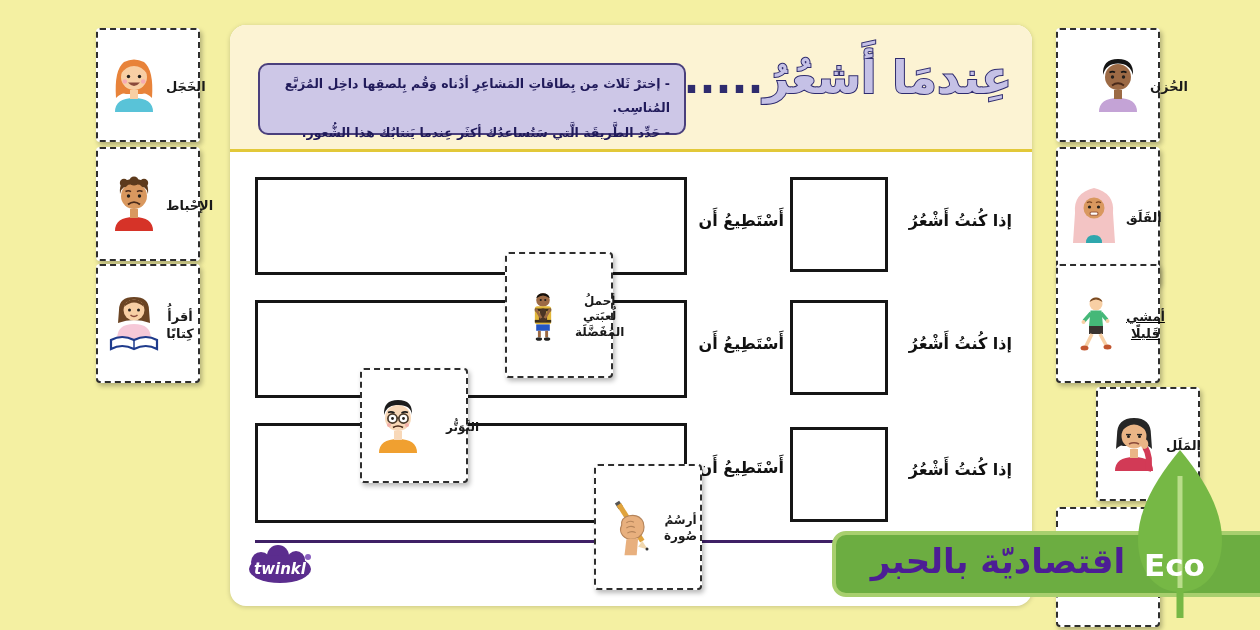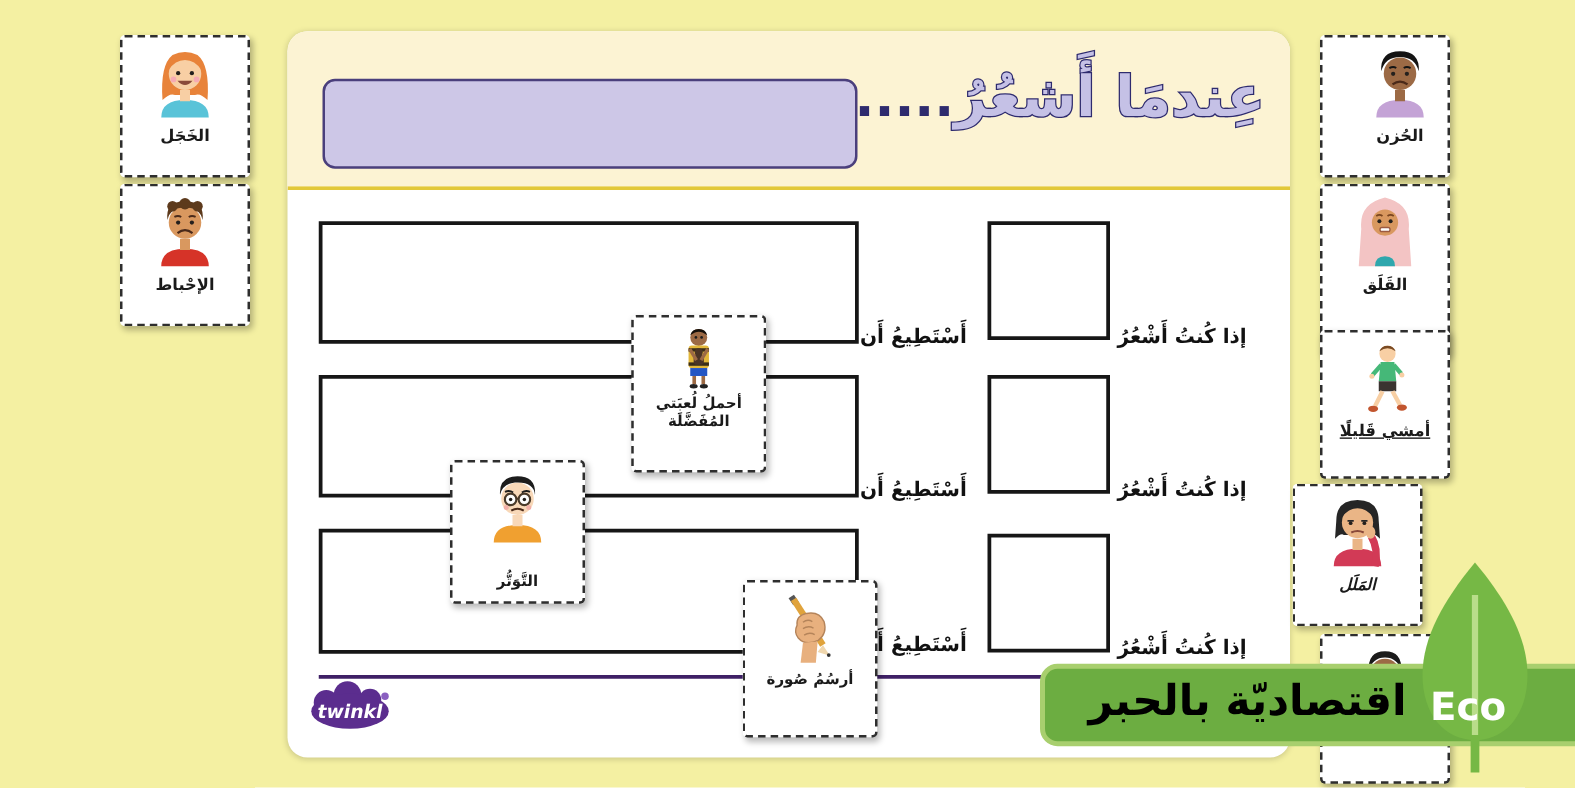--- a/index.html
+++ b/index.html
@@ -13,55 +13,57 @@
          border-radius:16px 16px 0 0;border-bottom:3px solid #e2c839;}
   .title-wrap{position:absolute;right:20px;top:26px;direction:rtl;white-space:nowrap;}
   .title-text{font-size:45px;font-weight:800;color:#c5c1e6;-webkit-text-stroke:2px #2e2b6e;paint-order:stroke fill;letter-spacing:1px;}
   .title-dots{font-size:42px;font-weight:800;color:#2e2b6e;letter-spacing:-3px;}
   .instructions{position:absolute;left:28px;top:38px;width:400px;height:52px;background:#cdc7e7;
          border:2px solid #4a3f7c;border-radius:10px;direction:rtl;text-align:right;
          padding:7px 14px 9px 10px;font-size:12.5px;font-weight:bold;color:#201a5a;line-height:1.95;}
 
   .bigbox{position:absolute;left:25px;width:426px;height:92px;border:3px solid #161616;background:#fff;}
   .smallbox{position:absolute;left:560px;width:92px;height:89px;border:3px solid #161616;background:#fff;}
-  .rowlabel{position:absolute;direction:rtl;text-align:left;font-size:16px;font-weight:bold;color:#111;margin-top:48px;}
+  .rowlabel{position:absolute;direction:rtl;text-align:right;font-size:16px;font-weight:bold;color:#111;}
   .can{left:458px;width:96px;}
   .feel{left:664px;width:118px;}
 
   .purple-line{position:absolute;left:25px;top:515px;width:752px;height:3px;background:#3f2066;}
   .twinkl{position:absolute;left:16px;top:518px;width:70px;height:46px;}
 
   
   .card{position:absolute;background:#fff;border:2px dashed #2e2e2e;border-radius:4px;
-        box-shadow:2px 3px 5px rgba(0,0,0,.28);display:flex;flex-direction:column;
+        box-shadow:2px 3px 5px rgba(0,0,0,.28);display:flex;flex-direction:row;
         align-items:center;justify-content:flex-start;padding:6px 4px 4px;box-sizing:border-box;}
   .card-img{flex:0 0 auto;width:64px;}
   .card-label{direction:rtl;text-align:center;font-size:13px;font-weight:bold;color:#1a1a1a;line-height:1.3;margin-top:2px;}
   .scard{width:104px;z-index:2;}
   .mcard{width:108px;z-index:5;}
   .mcard .card-label{font-size:12px;}
 
   
   .eco-banner{position:absolute;left:832px;top:531px;width:470px;height:58px;background:#6cad41;
         border:4px solid #a8cf6e;border-radius:14px;z-index:10;box-sizing:content-box;}
   .eco-text{position:absolute;left:22px;top:6px;width:280px;text-align:center;direction:rtl;
-        color:#000000;font-size:34px;font-weight:bold;}
+        color:#4c1d95;font-size:34px;font-weight:bold;}
   .leaf{position:absolute;left:1125px;top:440px;width:110px;height:190px;z-index:11;}
 </style>
 </head>
 <body>
 
 <div class="canvas">
 
   <div class="sheet">
     <div class="sheet-header">
       <div class="title-wrap">
         <span class="title-text">عِندمَا أَشعُرُ</span><span class="title-dots">........</span>
       </div>
       <div class="instructions">
+        <div>- إخترْ ثَلاث مِن بِطاقاتِ المَشاعِرِ أدْناه وَقُم بِلصقِها داخِل المُرَبَّع المُناسِب.</div>
+        <div>- حَدِّد الطَّريقَة الَّتي سَتُساعدُك أكثَر عِندما يَنتابُك هذا الشُّعور.</div>
       </div>
     </div>
 
     <div class="bigbox" style="top:152px;"></div>
     <div class="rowlabel can" style="top:186px;">أَسْتَطِيعُ أَن</div>
     <div class="smallbox" style="top:152px;"></div>
     <div class="rowlabel feel" style="top:186px;">إذا كُنتُ أَشْعُرُ</div>
 
     <div class="bigbox" style="top:275px;"></div>
     <div class="rowlabel can" style="top:309px;">أَسْتَطِيعُ أَن</div>
@@ -117,20 +119,36 @@
         <path d="M23.5,18.5 Q26.5,17 29,18.6" stroke="#4a2a1a" stroke-width="1.5" fill="none"></path>
         <path d="M35,18.6 Q37.5,17 40.5,18.5" stroke="#4a2a1a" stroke-width="1.5" fill="none"></path>
         <circle cx="26.5" cy="23" r="1.7" fill="#24201d"></circle>
           <circle cx="37.5" cy="23" r="1.7" fill="#24201d"></circle>
         <path d="M26,31.5 Q32,26.8 38,31.5" stroke="#4a2a1a" stroke-width="1.8" fill="none"></path>
       </svg>
     </div>
     <div class="card-label">الإحْباط</div>
   </div>
 
+  <div class="card scard" style="left:96px;top:264px;height:119px;">
+    <div class="card-img">
+      <svg viewBox="0 0 64 60">
+        <path d="M17,17 Q17,4 32,4 Q47,4 47,17 L48,30 Q32,24 16,30 Z" fill="#6b4423"></path>
+        <path d="M15,46 Q15,31 32,31 Q49,31 49,46 Z" fill="#f6c9d8"></path>
+        <circle cx="32" cy="17" r="10.5" fill="#f8cfa4"></circle>
+        <path d="M22,14 Q24,6.5 32,6.5 Q40,6.5 42,14 Q37,9.5 32,9.5 Q27,9.5 22,14 Z" fill="#6b4423"></path>
+        <circle cx="27.5" cy="17" r="1.5" fill="#24201d"></circle>
+          <circle cx="36.5" cy="17" r="1.5" fill="#24201d"></circle>
+        <path d="M28.5,22 Q32,25 35.5,22" stroke="#8a4a3a" stroke-width="1.5" fill="none"></path>
+        <path d="M9,47 Q20,41 32,47 Q44,41 55,47 L55,56 Q44,50 32,56 Q20,50 9,56 Z" fill="#ffffff" stroke="#1f3b8c" stroke-width="2.2"></path>
+        <line x1="32" y1="47" x2="32" y2="56" stroke="#1f3b8c" stroke-width="1.5"></line>
+      </svg>
+    </div>
+    <div class="card-label">أقرأُ كِتابًا</div>
+  </div>
 
 
 
   <div class="card scard" style="left:1056px;top:28px;height:114px;padding-left:28px;">
     <div class="card-img">
       <svg viewBox="0 0 64 60">
         <path d="M13,58 Q13,44 32,44 Q51,44 51,58 Z" fill="#c4a3d6"></path>
         <rect x="28" y="36" width="8" height="9" fill="#9c6a45"></rect>
         <circle cx="32" cy="23" r="13" fill="#9c6a45"></circle>
         <path d="M17,21 Q16,5 32,5 Q48,5 47,21 Q44,9.5 32,9.5 Q20,9.5 17,21 Z" fill="#141414"></path>
@@ -173,21 +191,21 @@
         <rect x="27" y="33" width="14" height="8" fill="#3a3330"></rect>
         <line x1="30" y1="41" x2="24" y2="53" stroke="#f8cfa4" stroke-width="3.5"></line>
         <line x1="38" y1="41" x2="44" y2="52" stroke="#f8cfa4" stroke-width="3.5"></line>
         <ellipse cx="22.5" cy="55" rx="4" ry="2.5" fill="#c2552e"></ellipse>
         <ellipse cx="45.5" cy="54" rx="4" ry="2.5" fill="#c2552e"></ellipse>
       </svg>
     </div>
     <div class="card-label">أمشي قَليلًا</div>
   </div>
 
-  <div class="card scard" style="left:1034px;top:387px;height:114px;font-style:italic;">
+  <div class="card scard" style="left:1096px;top:387px;height:114px;">
     <div class="card-img">
       <svg viewBox="0 0 64 60">
         <path d="M15,22 Q15,5 32,5 Q49,5 49,22 L50,36 Q45,31 43,33 L21,33 Q19,31 14,36 Z" fill="#262626"></path>
         <path d="M13,58 Q13,44 32,44 Q51,44 51,58 Z" fill="#d23a56"></path>
         <rect x="28" y="36" width="8" height="9" fill="#eab586"></rect>
         <circle cx="32" cy="23" r="12.5" fill="#eab586"></circle>
         <path d="M19,19 Q21,8.5 32,8.5 Q43,8.5 45,19 Q39,11.5 32,11.5 Q25,11.5 19,19 Z" fill="#262626"></path>
         <line x1="24" y1="21.6" x2="29" y2="21.6" stroke="#262626" stroke-width="1.4"></line>
         <line x1="35" y1="21.6" x2="40" y2="21.6" stroke="#262626" stroke-width="1.4"></line>
         <circle cx="26.5" cy="23.5" r="1.5" fill="#24201d"></circle>

